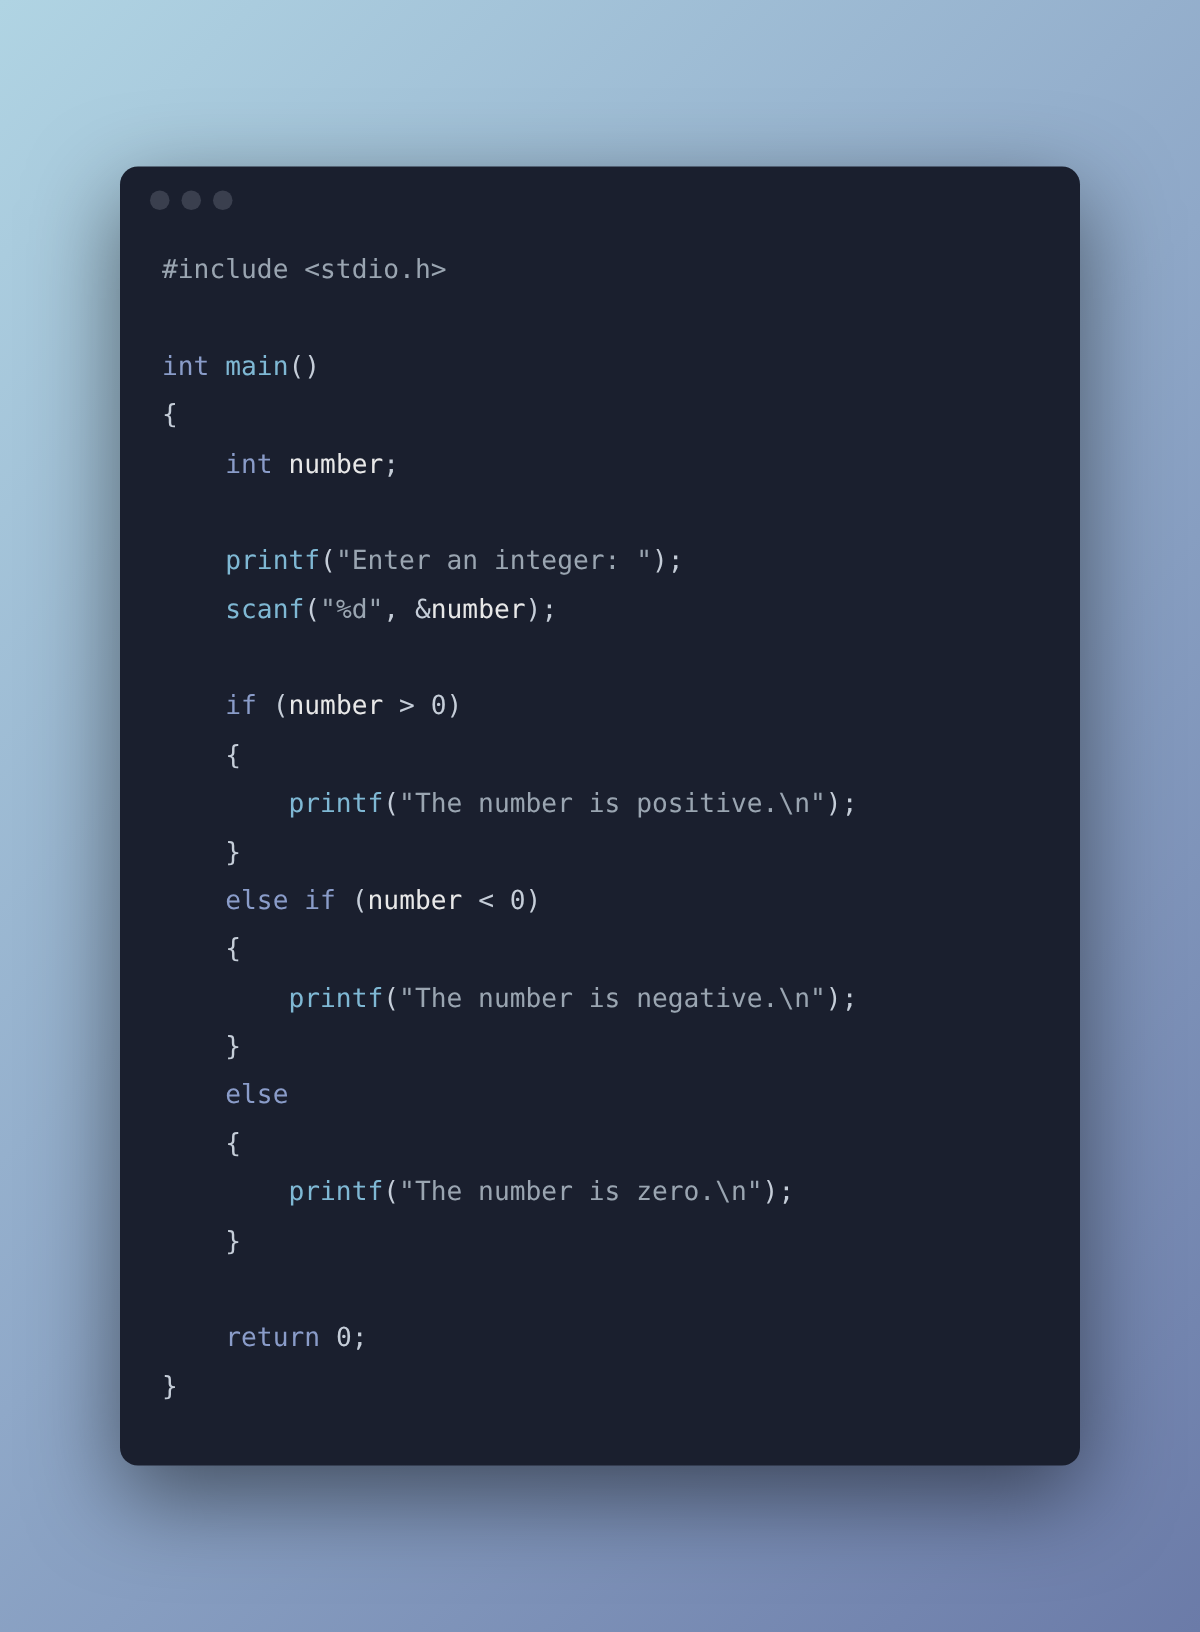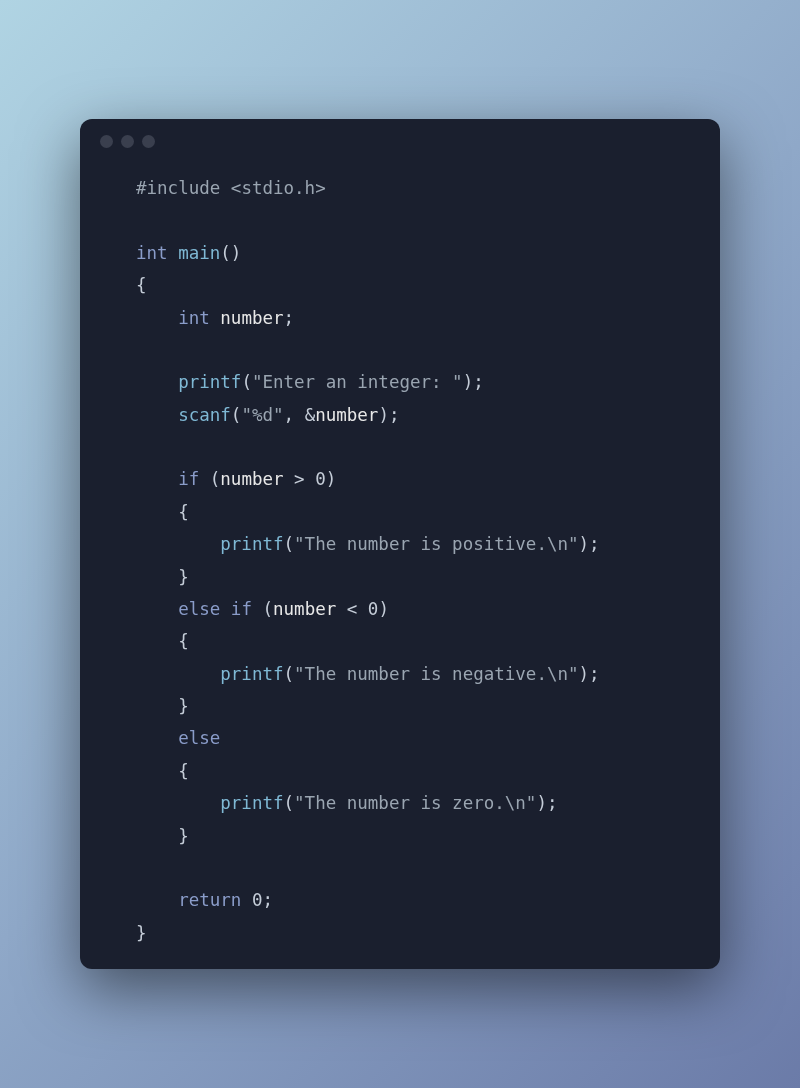--- a/index.html
+++ b/index.html
@@ -33,22 +33,21 @@
     }
     
     .traffic-light {
       width: 13px;
       height: 13px;
       border-radius: 50%;
       background: #3a3f4e;
     }
     
     .code-container {
-      padding: 16px 28px 20px;
-      margin-left: 28px;
+      padding: 16px 28px 36px;
     }
     
     pre {
       font-family: 'Menlo', 'Monaco', 'Consolas', monospace;
       font-size: 17.5px;
       line-height: 1.85;
       white-space: pre;
     }
     
     .c-preprocessor { color: #9aa5b1; }

